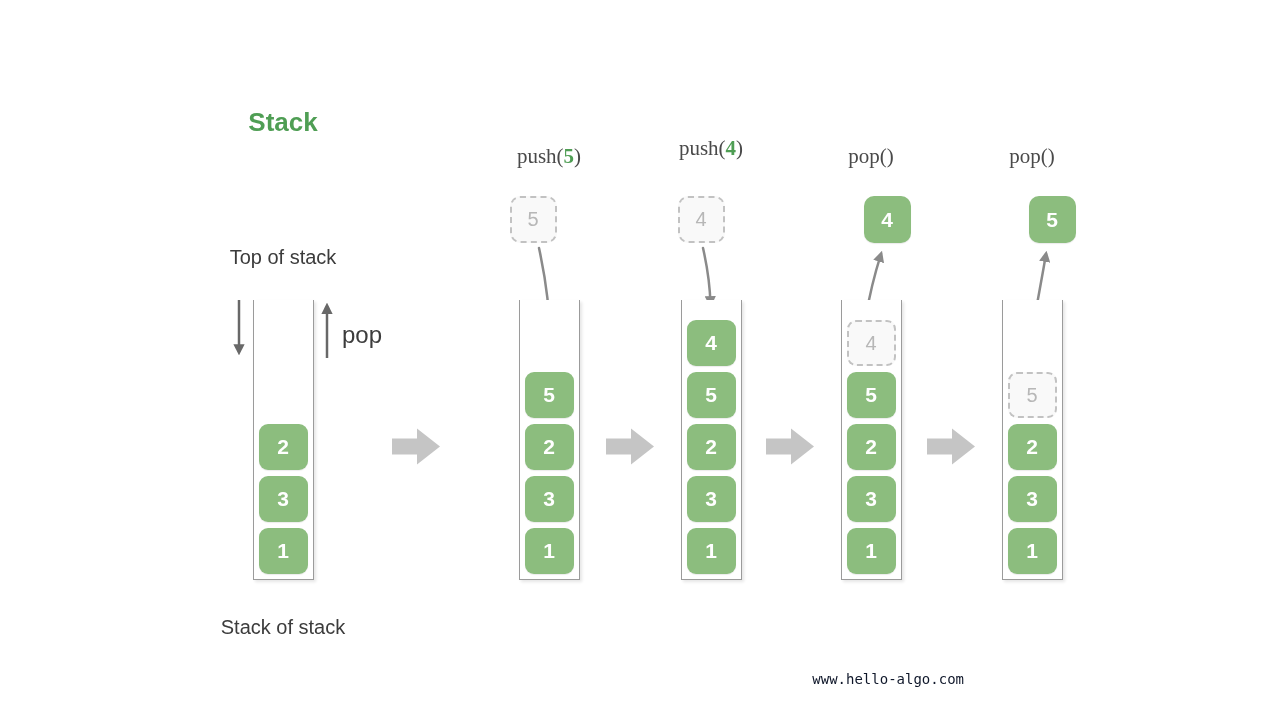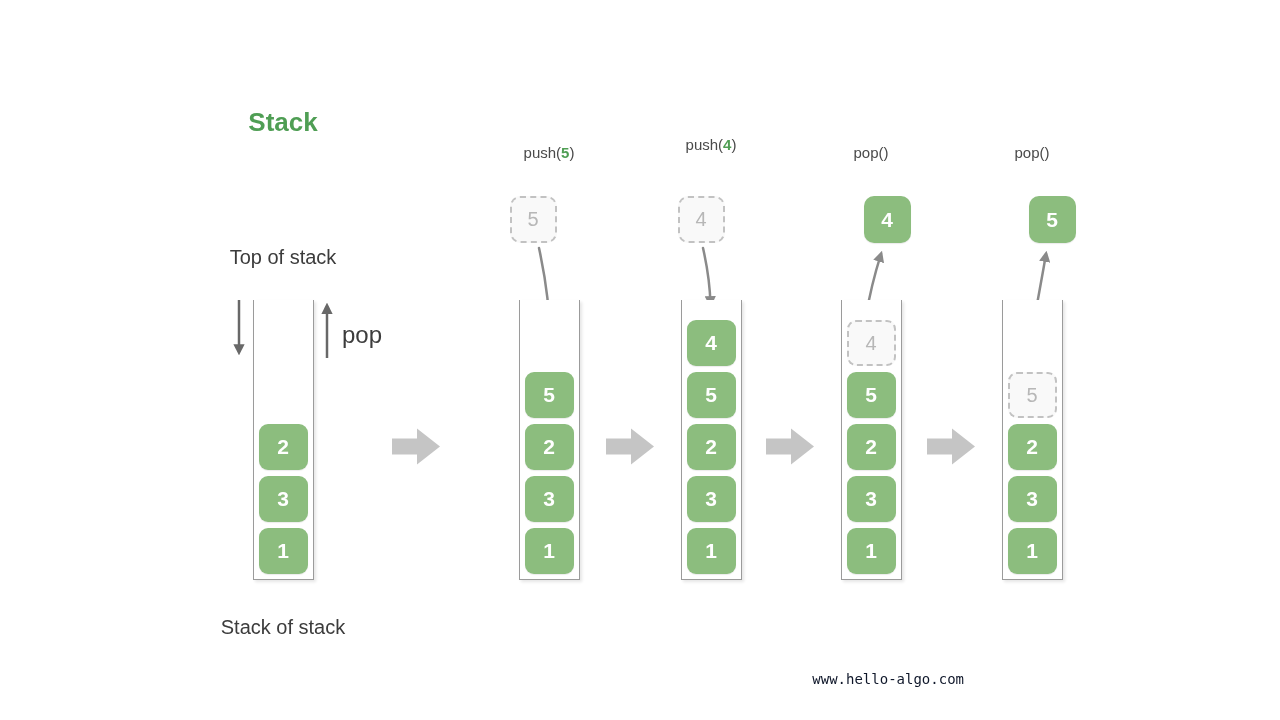--- a/index.html
+++ b/index.html
@@ -24,21 +24,21 @@
     color:var(--dashed-text,#b7b7b7);font-weight:400;font-size:20px}
 
   .float-box{position:absolute;width:47px;height:47px;border-radius:10px;display:flex;
     align-items:center;justify-content:center;font-size:21px}
   .float-box.f-solid{background:var(--green-box,#8cbd7e);color:#fff;font-weight:bold;
     box-shadow:0 1px 1px rgba(0,0,0,.08)}
   .float-box.f-dashed{background:#f9f9f9;border:2px dashed var(--dashed-border,#c2c2c2);
     color:var(--dashed-text,#b7b7b7);font-weight:400;font-size:20px}
 
   .op-label{position:absolute;transform:translateX(-50%);white-space:pre;
-    font-family:Liberation Sans, sans-serif;font-size:15px;color:#4a4a4a}
+    font-family:Liberation Serif, serif;font-size:21px;color:#4a4a4a}
   .op-label .arg{color:var(--title-green,#4f9e54);font-weight:bold}
 
   .curve{fill:none;stroke:var(--curve-arrow,#8a8a8a);stroke-width:2.5;stroke-linecap:round}
   .straight{fill:none;stroke:#686868;stroke-width:2.5}
   .block-arrow{fill:var(--gray-arrow,#c5c5c5)}
 
   .watermark{position:absolute;right:48px;top:671px;font-family:"DejaVu Sans Mono",monospace;
     font-size:14px;color:#0f172a;white-space:nowrap}
 </style>
 </head>

